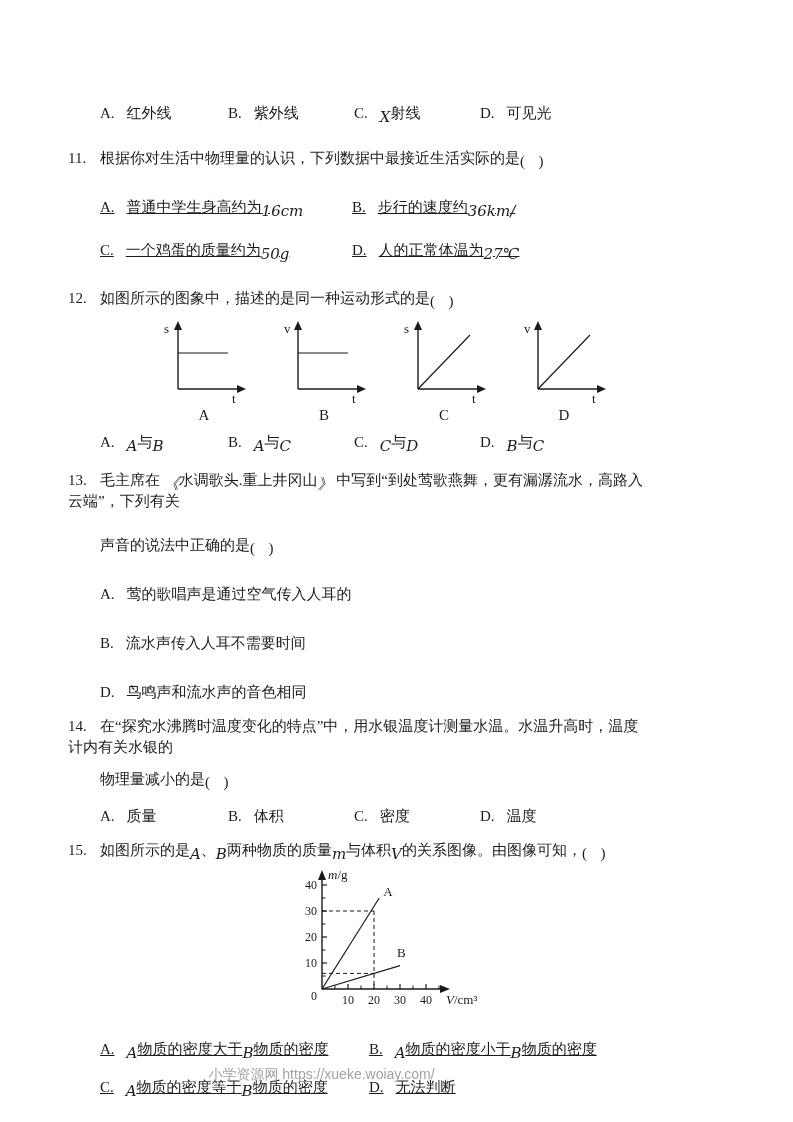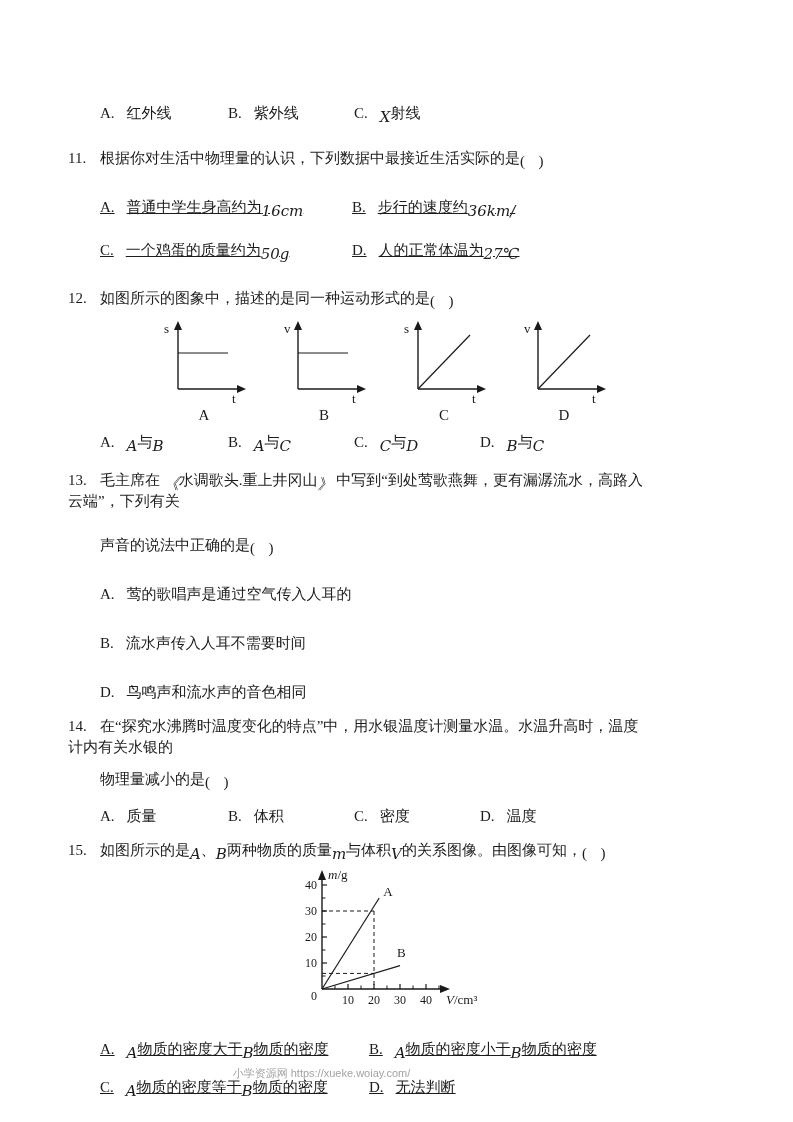--- a/index.html
+++ b/index.html
@@ -25,21 +25,21 @@
   .optlist{margin-left:100px;line-height:21px;}
   .optlist .opt{margin-top:28px;}
   .graphrow{margin-left:158px;margin-top:10px;display:flex;gap:28px;}
   .minigraph{display:flex;flex-direction:column;align-items:center;}
   .minigraph .caption{margin-top:2px;font-size:15px;}
   .chartwrap{margin-left:296px;margin-top:6px;}
   .footer{
     position:absolute;left:0;right:0;top:1066px;
     text-align:center;
     font-family:"Liberation Sans","DejaVu Sans",sans-serif;
-    font-size:11px;color:#a2a2a2;
+    font-size:14px;color:#a2a2a2;
   }
   
   #q10row{padding-top:103px;}
   #q11stem{margin-top:24px;}
   #q11opts{margin-top:28px;}
   #q12stem{margin-top:27px;}
   #q12opts{margin-top:8px;}
   #q13l1{margin-top:17px;}
   #q13l2{margin-top:23px;}
   #q13opts{margin-top:2px;}
@@ -52,20 +52,21 @@
 </style>
 </head>
 <body>
 
 <div class="page">
 
   <div class="optrow4" id="q10row">
     <span class="opt"><span class="optlabel">A.</span><span><span class="seg seg0">红外线</span></span></span>
     <span class="opt"><span class="optlabel">B.</span><span><span class="seg seg0">紫外线</span></span></span>
     <span class="opt"><span class="optlabel">C.</span><span><span class="seg seg1">X</span><span class="seg seg0">射线</span></span></span>
+    <span class="opt"><span class="optlabel">D.</span><span><span class="seg seg0">可见光</span></span></span>
   </div>
 
   <div>
     <div class="stemline1" id="q11stem"><span class="qnum">11.</span><span><span class="seg seg0">根据你对生活中物理量的认识，下列数据中最接近生活实际的是</span><span class="seg seg2">(  )</span></span></div>
     <div class="optrow2" id="q11opts">
       <span class="opt"><span class="optlabel">A.</span><span><span class="seg seg0">普通中学生身高约为</span><span class="seg seg1">16cm</span></span></span>
       <span class="opt"><span class="optlabel">B.</span><span><span class="seg seg0">步行的速度约</span><span class="seg seg1">36km/</span></span></span>
       <span class="opt"><span class="optlabel">C.</span><span><span class="seg seg0">一个鸡蛋的质量约为</span><span class="seg seg1">50g</span></span></span>
       <span class="opt"><span class="optlabel">D.</span><span><span class="seg seg0">人的正常体温为</span><span class="seg seg1">27℃</span></span></span>
     </div>

